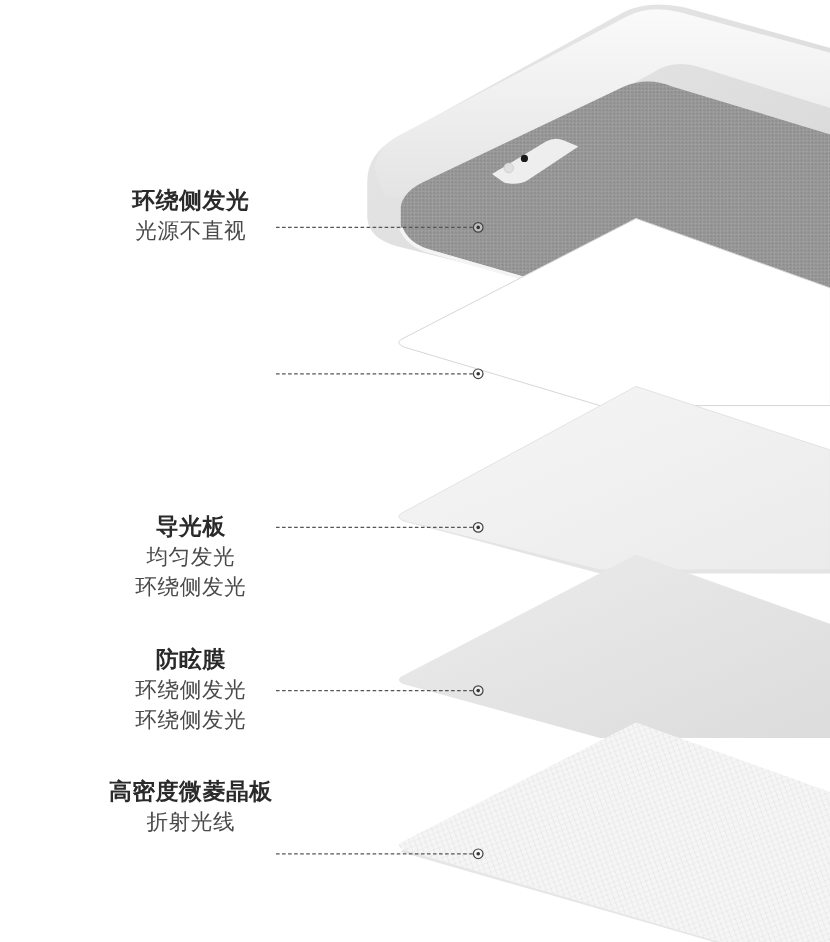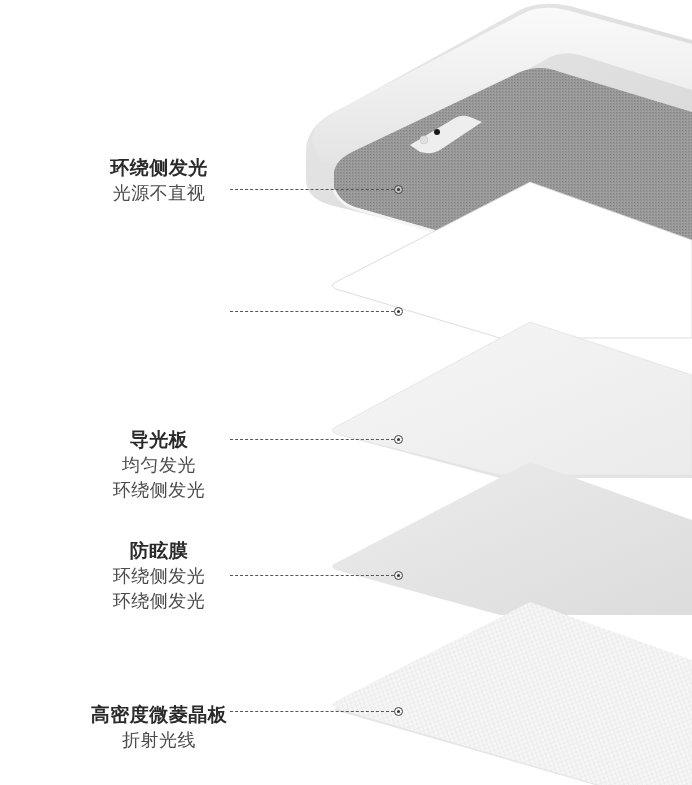--- a/index.html
+++ b/index.html
@@ -155,20 +155,20 @@
   <div class="marker" style="left:394px; top:435px;"></div>
 
   <div class="label" style="left:88px; top:538px; width:142px;">
     <span class="title">防眩膜</span>
     <span class="desc">环绕侧发光</span>
     <span class="desc">环绕侧发光</span>
   </div>
   <div class="leader" style="left:230px; top:575px; width:164px;"></div>
   <div class="marker" style="left:394px; top:571px;"></div>
 
-  <div class="label" style="left:78px; top:702px; width:162px;">
+  <div class="label" style="left:78px; top:648px; width:162px;">
     <span class="title">高密度微菱晶板</span>
     <span class="desc">折射光线</span>
   </div>
   <div class="leader" style="left:230px; top:711px; width:164px;"></div>
   <div class="marker" style="left:394px; top:707px;"></div>
 
 </div>
 
 </body></html>

